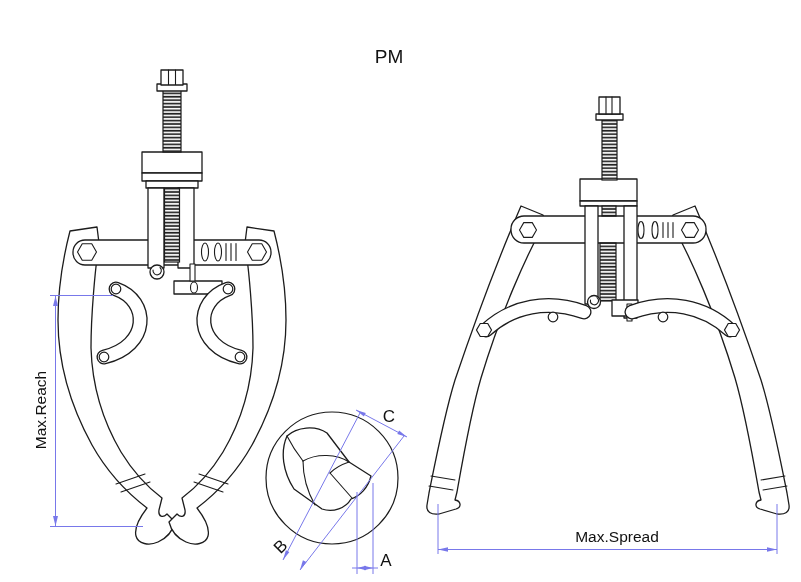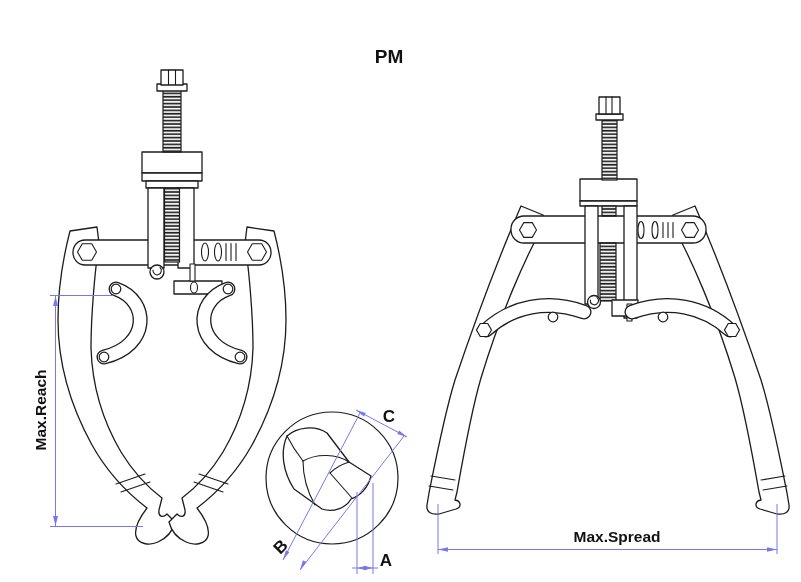--- a/index.html
+++ b/index.html
@@ -1,17 +1,17 @@
 <!DOCTYPE html>
 <html><head>
 <meta charset="utf-8">
 <style>
   html,body{margin:0;padding:0;background:#ffffff;}
   .canvas{position:relative;width:801px;height:582px;background:#ffffff;overflow:hidden;
-          font-family:"Liberation Sans", sans-serif;font-weight:bold;}
+          font-family:"Liberation Sans", sans-serif;}
   svg{display:block;}
   .ln   { fill:#ffffff; stroke:#1c1c1c; stroke-width:1.3; stroke-linejoin:round; }
   .lnth { fill:#ffffff; stroke:#1c1c1c; stroke-width:1.1; stroke-linejoin:round; }
   .ln2  { fill:none;    stroke:#1c1c1c; stroke-width:1.1; stroke-linecap:round; }
   .thr  { fill:url(#thr); stroke:#1c1c1c; stroke-width:1.2; }
   .bandO{ fill:none; stroke:#1c1c1c; stroke-width:15; stroke-linecap:round; }
   .bandI{ fill:none; stroke:#ffffff; stroke-width:12.4; stroke-linecap:round; }
   .hole { fill:#ffffff; stroke:#1c1c1c; stroke-width:1.2; }
   .dim  { stroke:#7878ea; stroke-width:1; fill:none; }
   .dimf { fill:#7878ea; stroke:none; }

